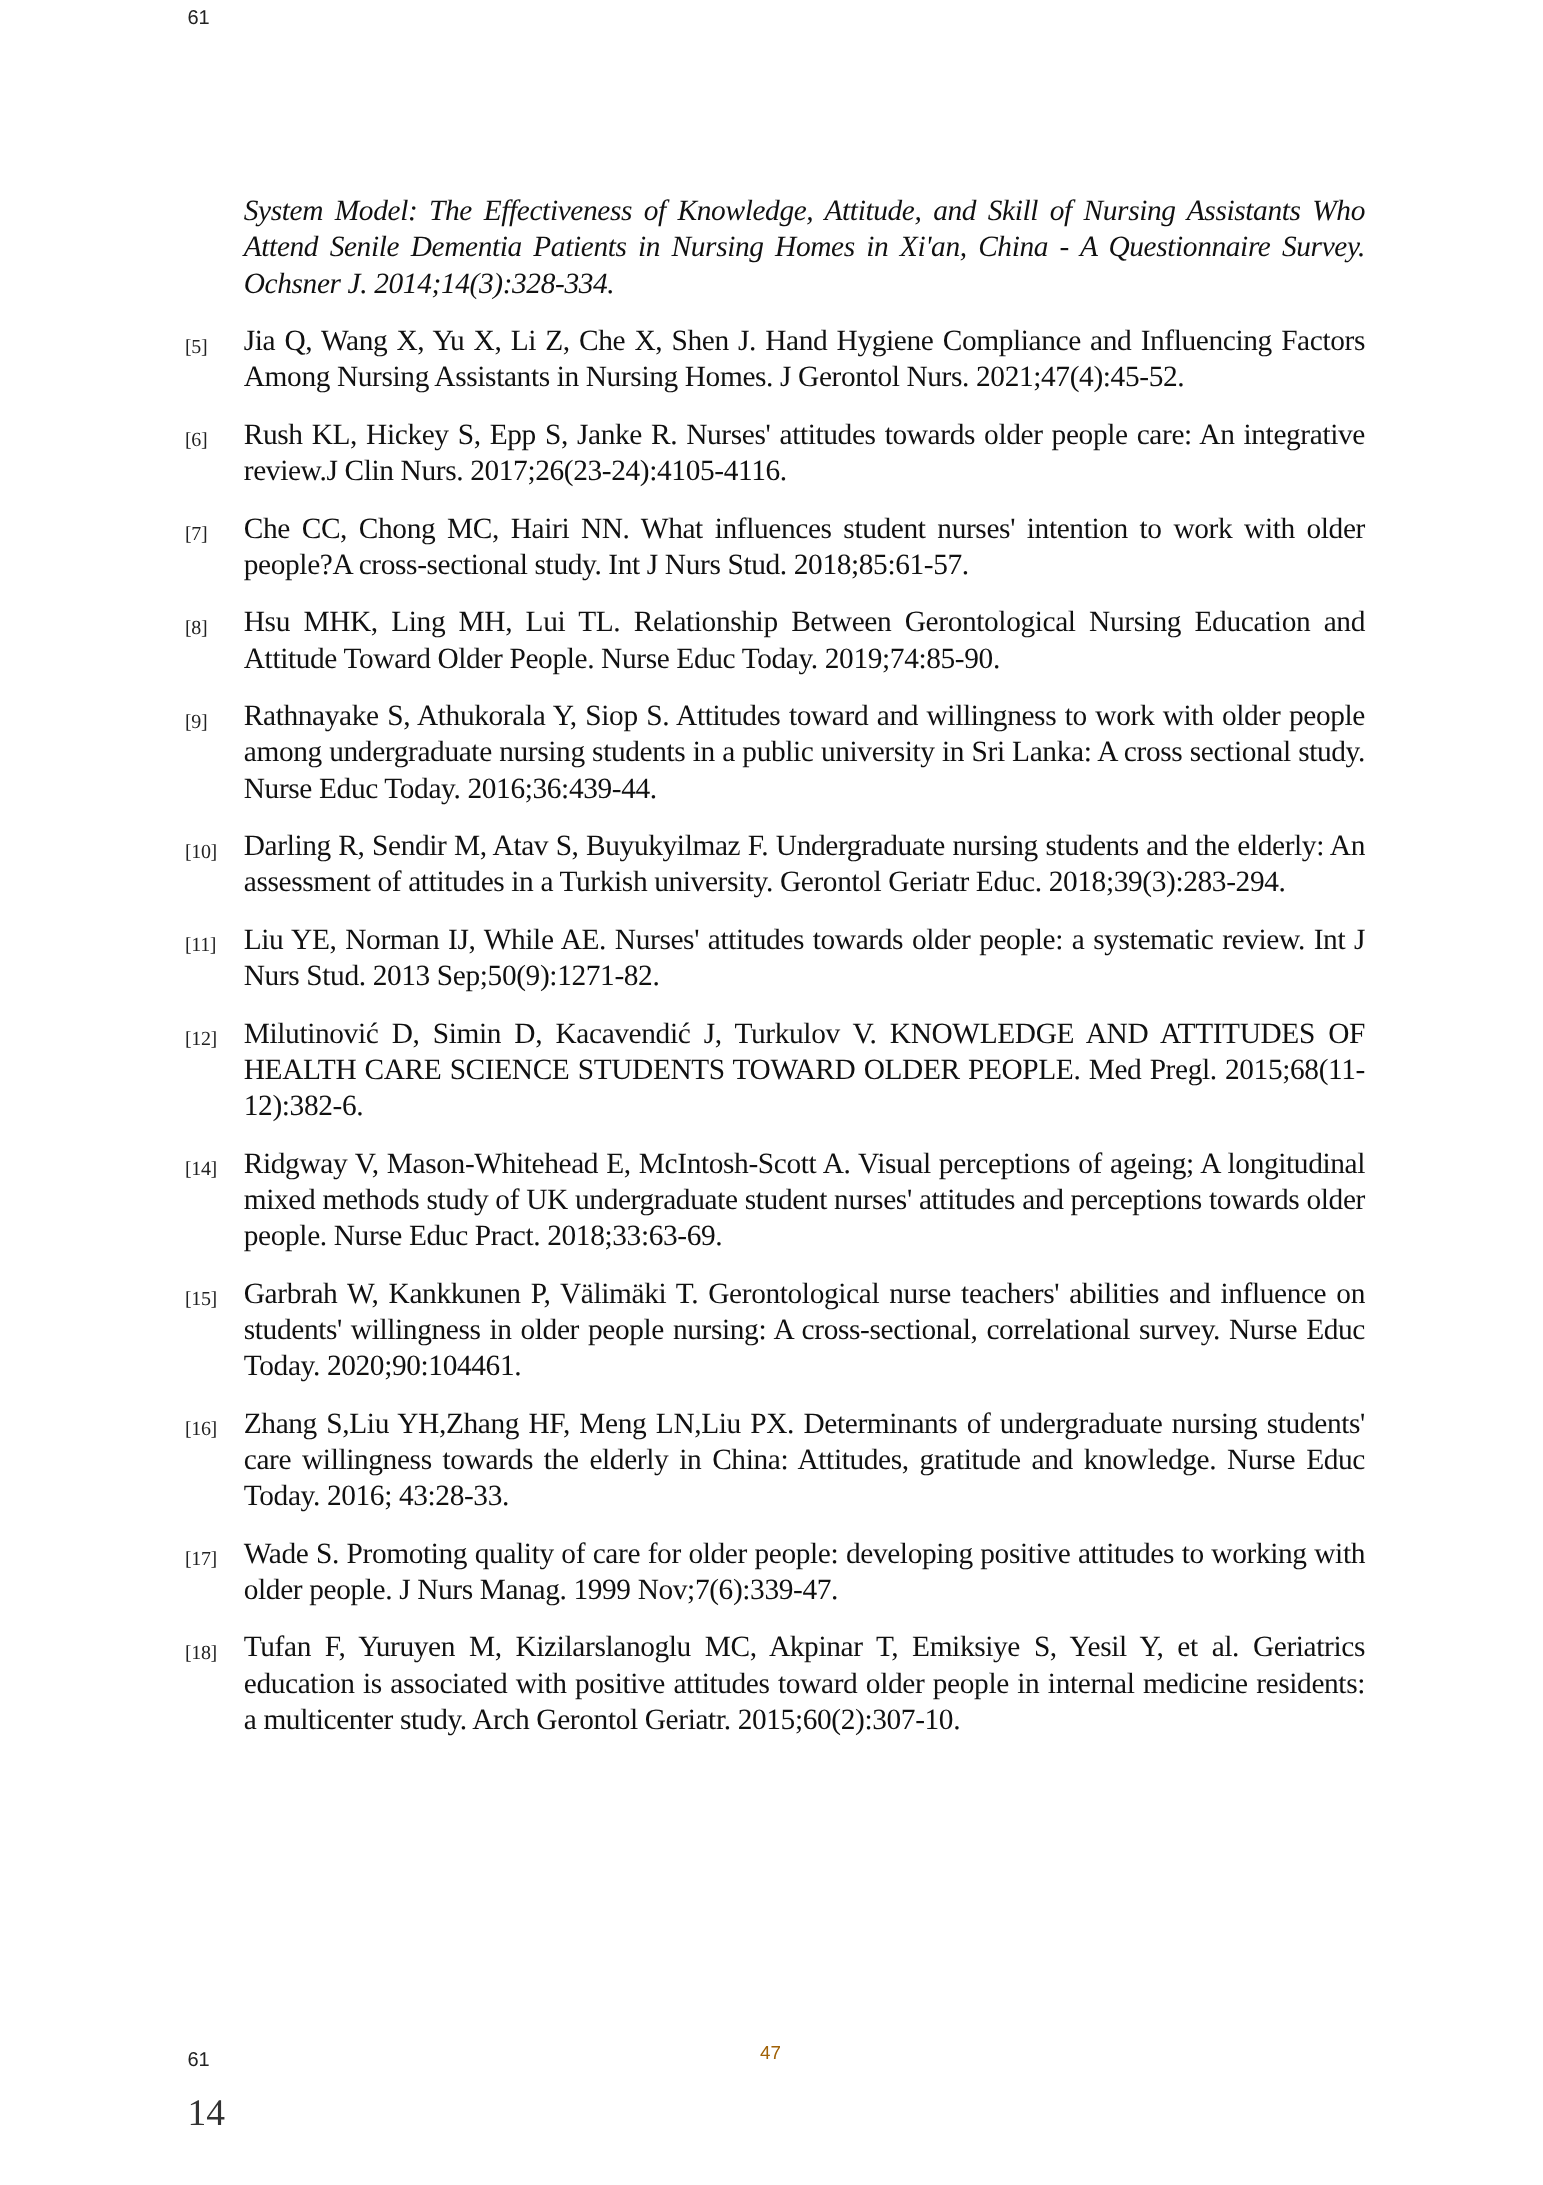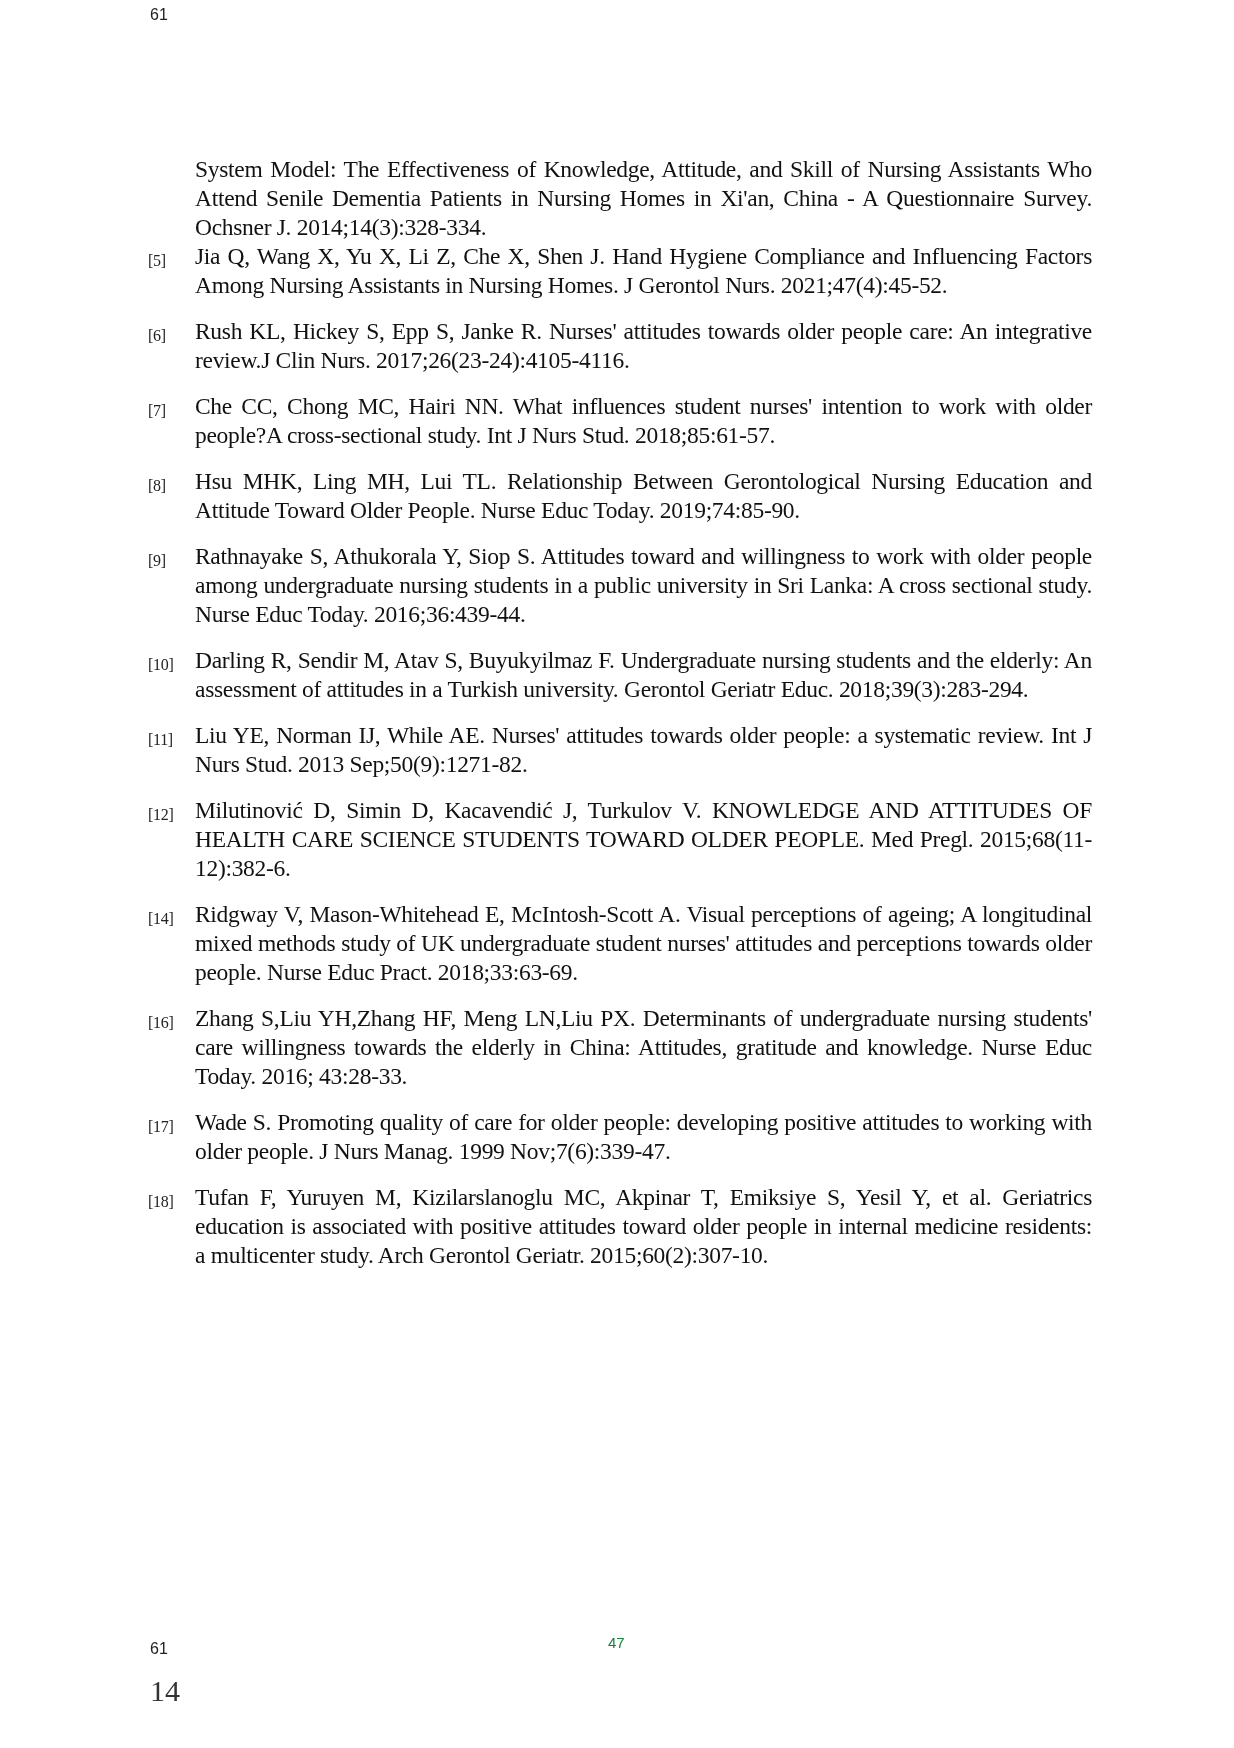--- a/index.html
+++ b/index.html
@@ -28,20 +28,22 @@
       top: 155px;
       width: 944px;
       font-family: "Liberation Serif", serif;
       font-size: 23.5px;
       line-height: 29px;
       letter-spacing: -0.3px;
     }
     .continuation {
       margin-left: 47px;
       text-align: justify;
+      margin-bottom: 17px;
+      font-style: italic;
     }
     .ref-item {
       position: relative;
       padding-left: 47px;
       text-align: justify;
       margin-bottom: 17px;
     }
     .ref-item .ref-num {
       position: absolute;
       left: 0;
@@ -60,21 +62,21 @@
       font-family: "Liberation Sans", sans-serif;
       font-size: 16px;
       color: #222;
     }
     .footer-center {
       position: absolute;
       left: 608px;
       top: 1634px;
       font-family: "Liberation Sans", sans-serif;
       font-size: 15px;
-      color: #15803d;
+      color: #a16207;
     }
     .footer-bottom {
       position: absolute;
       left: 150px;
       top: 1674px;
       font-family: "Liberation Serif", serif;
       font-size: 30px;
       color: #333;
     }
   </style>
@@ -116,20 +118,24 @@
   </div>
   <div class="ref-item">
     <span class="ref-num">[12]</span>
     <span class="ref-text">Milutinović D, Simin D, Kacavendić J, Turkulov V. KNOWLEDGE AND ATTITUDES OF HEALTH CARE SCIENCE STUDENTS TOWARD OLDER PEOPLE. Med Pregl. 2015;68(11-12):382-6.</span>
   </div>
   <div class="ref-item">
     <span class="ref-num">[14]</span>
     <span class="ref-text">Ridgway V, Mason-Whitehead E, McIntosh-Scott A. Visual perceptions of ageing; A longitudinal mixed methods study of UK undergraduate student nurses' attitudes and perceptions towards older people. Nurse Educ Pract. 2018;33:63-69.</span>
   </div>
   <div class="ref-item">
+    <span class="ref-num">[15]</span>
+    <span class="ref-text">Garbrah W, Kankkunen P, Välimäki T. Gerontological nurse teachers' abilities and influence on students' willingness in older people nursing: A cross-sectional, correlational survey. Nurse Educ Today. 2020;90:104461.</span>
+  </div>
+  <div class="ref-item">
     <span class="ref-num">[16]</span>
     <span class="ref-text">Zhang S,Liu YH,Zhang HF, Meng LN,Liu PX. Determinants of undergraduate nursing students' care willingness towards the elderly in China: Attitudes, gratitude and knowledge. Nurse Educ Today. 2016; 43:28-33.</span>
   </div>
   <div class="ref-item">
     <span class="ref-num">[17]</span>
     <span class="ref-text">Wade S. Promoting quality of care for older people: developing positive attitudes to working with older people. J Nurs Manag. 1999 Nov;7(6):339-47.</span>
   </div>
   <div class="ref-item">
     <span class="ref-num">[18]</span>
     <span class="ref-text">Tufan F, Yuruyen M, Kizilarslanoglu MC, Akpinar T, Emiksiye S, Yesil Y, et al. Geriatrics education is associated with positive attitudes toward older people in internal medicine residents: a multicenter study. Arch Gerontol Geriatr. 2015;60(2):307-10.</span>

